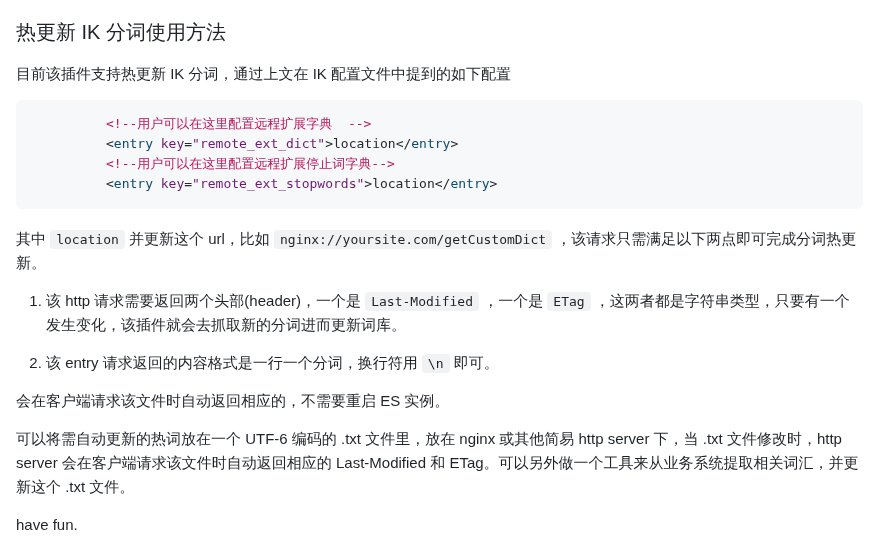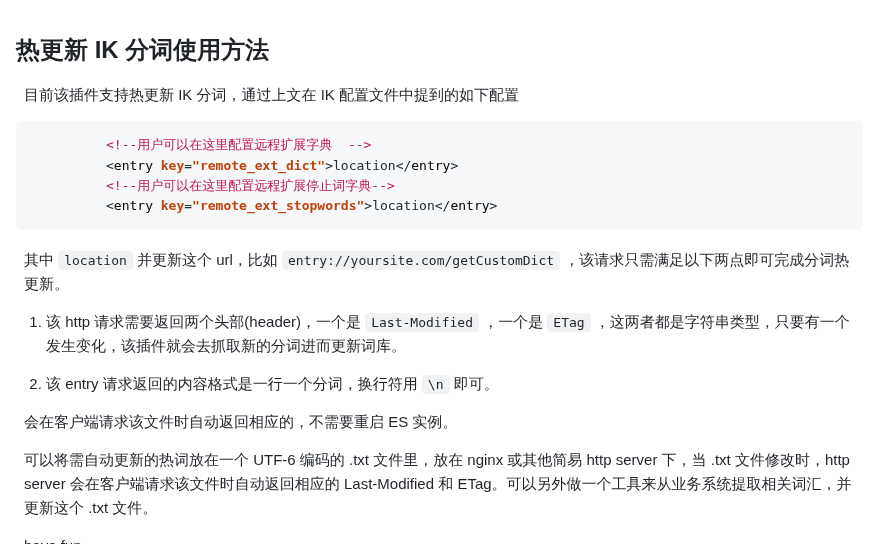--- a/index.html
+++ b/index.html
@@ -7,41 +7,41 @@
     margin: 0;
     padding: 16px;
     font-family: -apple-system, BlinkMacSystemFont, "Segoe UI", Helvetica, Arial, sans-serif, "Apple Color Emoji";
     font-size: 15px;
     line-height: 1.6;
     color: #1f2328;
     background: #fff;
     width: 879px;
   }
   h2 {
-    font-size: 24px;
-    font-weight: 700;
-    margin: 15px 0 14px 0;
+    font-size: 20px;
+    font-weight: 400;
+    margin: 0 0 14px 0;
     padding-bottom: 0;
   }
-  p { margin: 0 0 14px 8px; }
+  p { margin: 0 0 14px 0; }
   .codeblock {
     background: #f6f8fa;
     border-radius: 6px;
     padding: 14px 16px 14px 90px;
     margin: 0 0 18px 0;
     font-family: ui-monospace, SFMono-Regular, Menlo, Consolas, monospace;
     font-size: 13px;
     line-height: 1.55;
     overflow: auto;
     white-space: pre;
     color: #24292f;
   }
   .cm { color: #be185d; }
-  .tag { color: #000000; }
-  .attr { color: #c2410c; font-weight: bold; }
+  .tag { color: #0c4a6e; }
+  .attr { color: #701a75; }
   .punc { color: #24292f; }
   .txt { color: #24292f; }
   code.inline {
     background: #f1f2f3;
     padding: 2px 6px;
     border-radius: 4px;
     font-family: ui-monospace, SFMono-Regular, Menlo, Consolas, monospace;
     font-size: 13px;
   }
   ol { margin: 0 0 7px 0; padding-left: 30px; }
@@ -53,21 +53,21 @@
 <h2>热更新 IK 分词使用方法</h2>
 
 <p>目前该插件支持热更新 IK 分词，通过上文在 IK 配置文件中提到的如下配置</p>
 
 <div class="codeblock"><span class="cm">&lt;!--用户可以在这里配置远程扩展字典  --&gt;</span>
 <span class="punc">&lt;</span><span class="tag">entry</span> <span class="attr">key</span><span class="punc">=</span><span class="attr">"</span><span class="attr">remote_ext_dict</span><span class="attr">"</span><span class="punc">&gt;</span><span class="txt">location</span><span class="punc">&lt;/</span><span class="tag">entry</span><span class="punc">&gt;</span>
 <span class="cm">&lt;!--用户可以在这里配置远程扩展停止词字典--&gt;</span>
 <span class="punc">&lt;</span><span class="tag">entry</span> <span class="attr">key</span><span class="punc">=</span><span class="attr">"</span><span class="attr">remote_ext_stopwords</span><span class="attr">"</span><span class="punc">&gt;</span><span class="txt">location</span><span class="punc">&lt;/</span><span class="tag">entry</span><span class="punc">&gt;</span></div>
 
 <p>
-  <span>其中 </span><code class="inline">location</code><span> 并更新这个 url，比如 </span><code class="inline">entry://yoursite.com/getCustomDict</code><span> ，该请求只需满足以下两点即可完成分词热更新。</span>
+  <span>其中 </span><code class="inline">location</code><span> 并更新这个 url，比如 </span><code class="inline">nginx://yoursite.com/getCustomDict</code><span> ，该请求只需满足以下两点即可完成分词热更新。</span>
 </p>
 
 <ol>
   <li>
     <span>该 http 请求需要返回两个头部(header)，一个是 </span><code class="inline">Last-Modified</code><span> ，一个是 </span><code class="inline">ETag</code><span> ，这两者都是字符串类型，只要有一个发生变化，该插件就会去抓取新的分词进而更新词库。</span>
   </li>
   <li>
     <span>该 entry 请求返回的内容格式是一行一个分词，换行符用 </span><code class="inline">\n</code><span> 即可。</span>
   </li>
 </ol>

